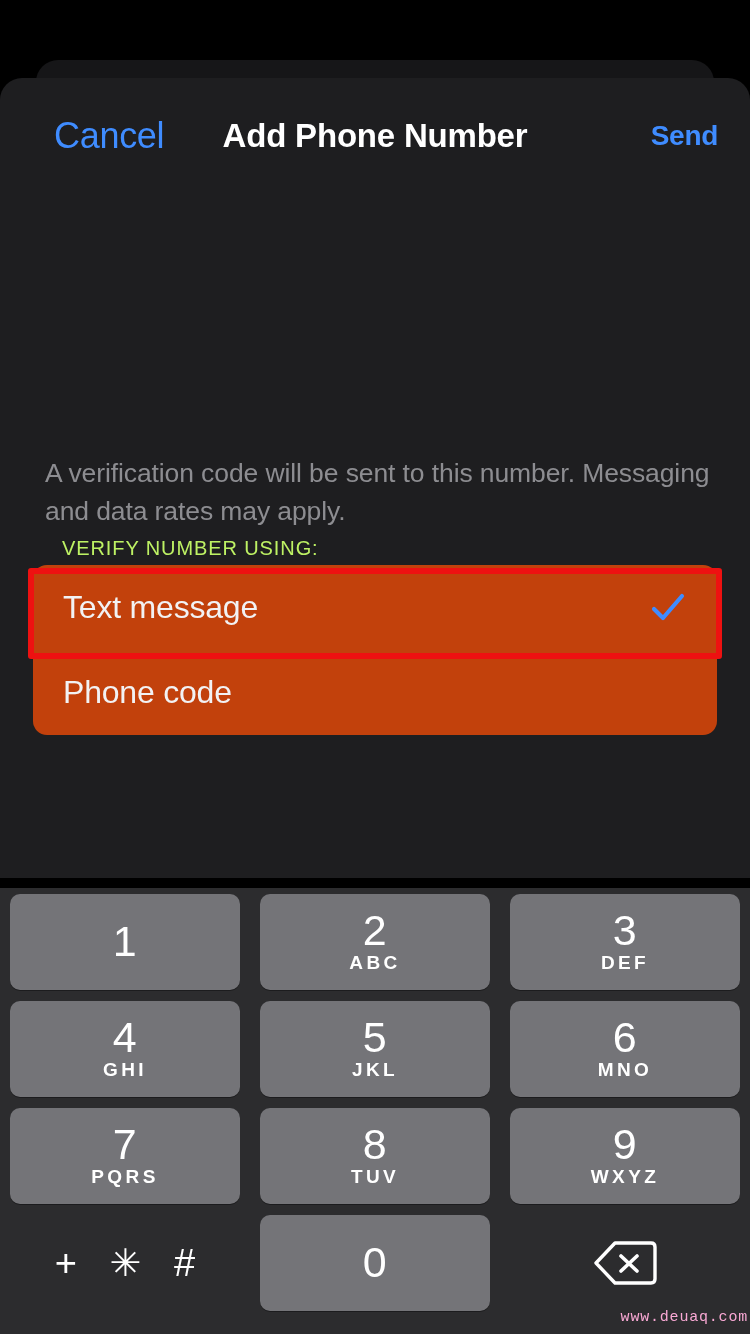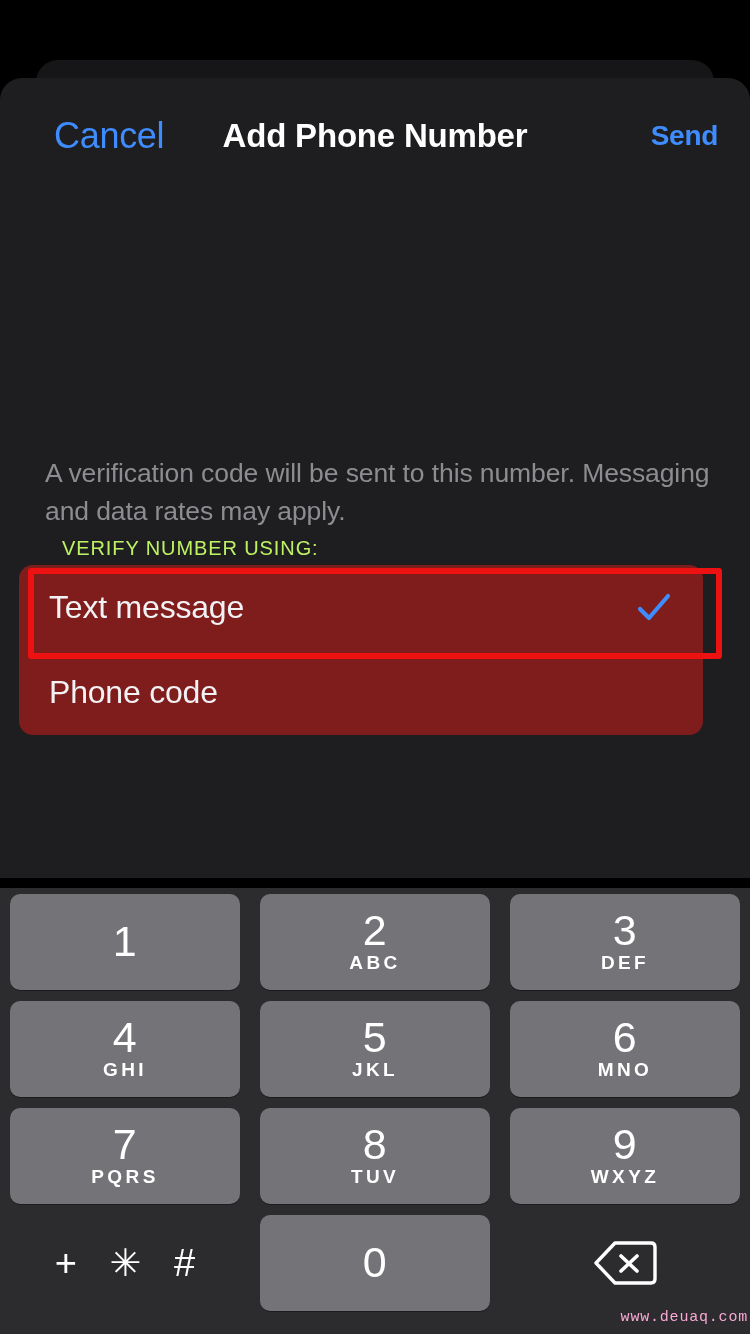--- a/index.html
+++ b/index.html
@@ -121,23 +121,23 @@
   .section-header {
     position:absolute;
     left:62px; top:459px;
     font-size:20px; color:#bef264;
     letter-spacing:0.9px;
   }
 
   
   .options-card {
     position:absolute;
-    left:19px; top:487px;
+    left:33px; top:487px;
     width:684px; height:170px;
-    background:#7f1d1d;
+    background:#c2410c;
     border-radius:14px;
     overflow:hidden;
     text-align:right;
   }
   .option-row {
     position:relative;
     width:684px; height:85px;
     display:flex; align-items:center;
   }
   .option-label {

